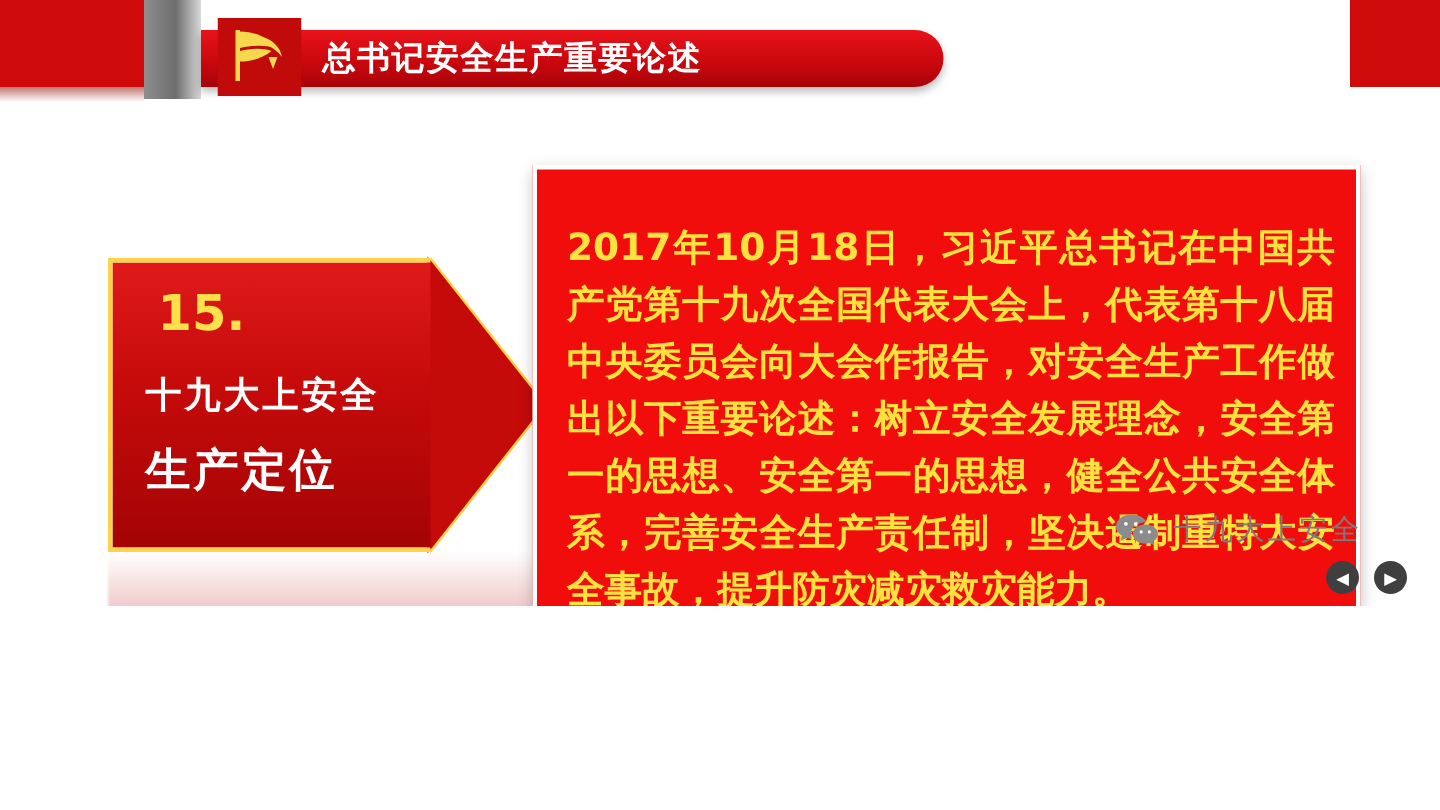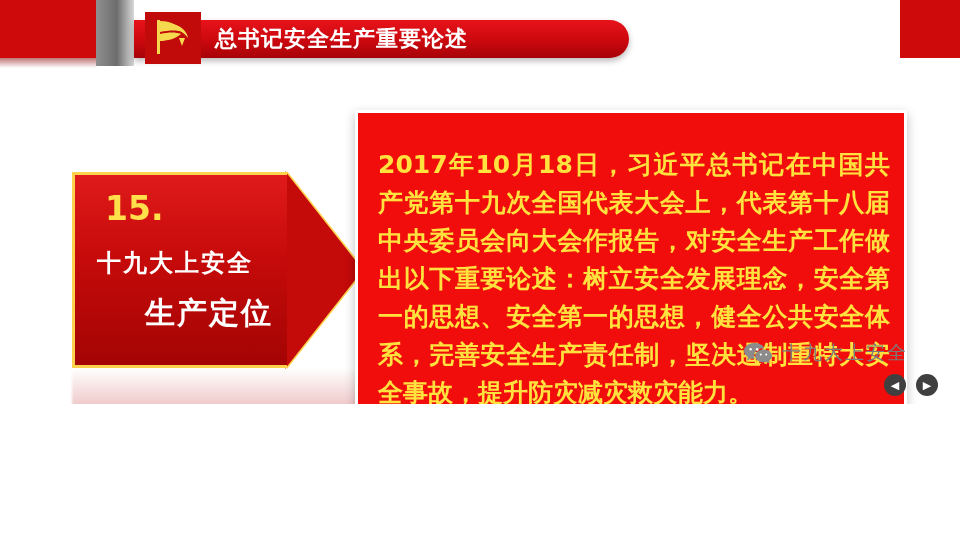--- a/index.html
+++ b/index.html
@@ -121,21 +121,20 @@
     white-space: nowrap;
   }
   .arrow-l2 {
     position: absolute;
     left: 22px; top: 118px;
     font-size: 30px;
     color: #ffffff;
     font-weight: bold;
     letter-spacing: 2px;
     white-space: nowrap;
-    margin-left: 48px;
   }
   .arrow-reflection {
     position: absolute;
     left: 72px; top: 368px;
     width: 293px; height: 62px;
     background: linear-gradient(180deg, rgba(190,20,20,.38) 0%, rgba(190,20,20,0) 100%);
     transform: scaleY(-1);
     filter: blur(1px);
     pointer-events: none;
   }

